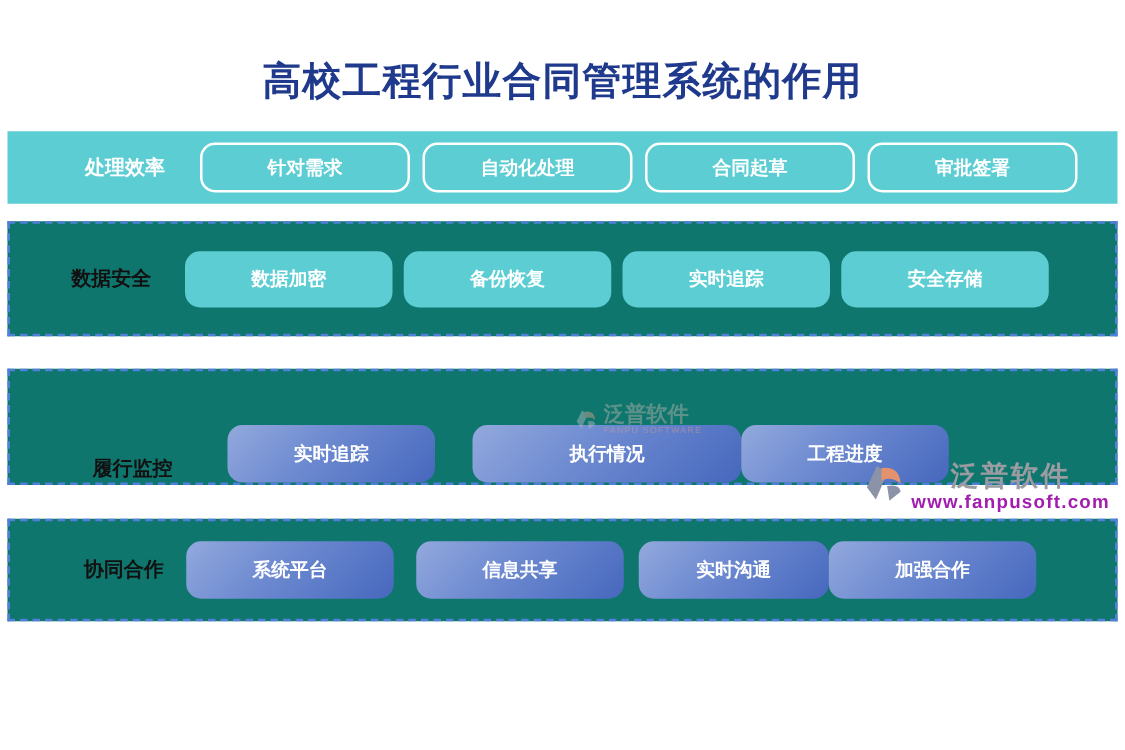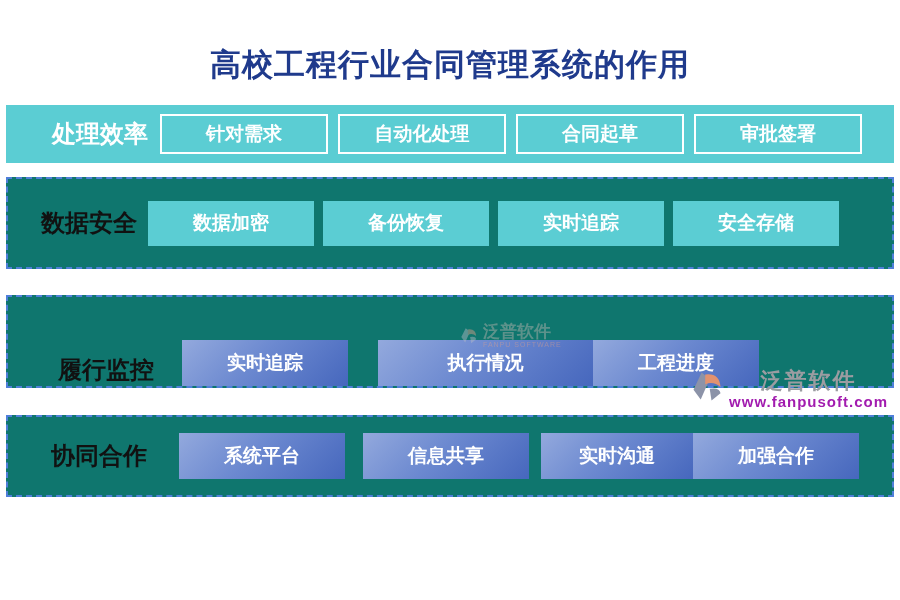--- a/index.html
+++ b/index.html
@@ -8,59 +8,59 @@
 
   .title {
     position:absolute; top:44px; left:0; width:100%;
     text-align:center; font-family:"Liberation Serif", serif;
     font-size:31px; font-weight:bold; color:#1f3a8c; letter-spacing:1px;
   }
 
   .row { position:absolute; left:6px; width:888px; display:flex; align-items:center; }
 
   .row-label {
-    font-size:24px; font-weight:bold; color:#111111;
+    font-size:16px; font-weight:bold; color:#111111;
     white-space:nowrap; width:100px; text-align:center; flex:0 0 auto;
   }
 
   
   .row1 { top:105px; height:58px; background:#5bcdd3; padding-left:44px; }
   .row1 .row-label { color:#ffffff; }
   .row1 .btn {
     border:2px solid #ffffff; color:#ffffff; background:transparent;
     width:168px; height:40px; margin-left:10px;
   }
   .row1 .btn:first-of-type { margin-left:38px; }
 
   
   .row-dashed { border:2px dashed #4f7fd9; background:#0f766e; }
   .row2 { top:177px; height:92px; padding-left:31px; }
   .row3 { top:295px; height:93px; padding-left:48px;align-items:flex-end; }
   .row4 { top:415px; height:82px; padding-left:41px;align-items:center; }
 
   .btn {
     display:flex; align-items:center; justify-content:center;
-    font-size:19px; font-weight:bold; color:#ffffff;
-    flex:0 0 auto; text-align:center;
+    font-size:15px; font-weight:bold; color:#ffffff;
+    flex:0 0 auto; text-align:center;border-radius:12px;
   }
 
   
   .row2 .btn { background:#5bcdd3; width:166px; height:45px; margin-left:9px; }
   .row2 .btn:first-of-type { margin-left:46px; }
 
   
   .btn-blue { background:linear-gradient(135deg,#93a9dd 0%,#6c89d0 45%,#4667bd 100%); }
   .row3 .btn { width:166px; height:46px; }
   .row3 .btn:nth-of-type(1) { margin-left:32px; }
   .row3 .btn:nth-of-type(2) { margin-left:26px; }
   .row3 .btn:nth-of-type(3) { margin-left:30px; width:215px; }
 
   .row4 .btn { width:166px; height:46px; }
   .row4 .btn:nth-of-type(1) { margin-left:22px; }
-  .row4 .btn:nth-of-type(2) { margin-left:30px; }
+  .row4 .btn:nth-of-type(2) { }
   .row4 .btn:nth-of-type(3) { margin-left:18px; }
   .row4 .btn:nth-of-type(4) { margin-left:12px; width:152px; }
 
   
   .watermark {
     position:absolute; left:458px; top:323px; z-index:5;
     display:flex; align-items:flex-start; opacity:0.45; pointer-events:none;
   }
   .watermark .wm-icon { width:22px; height:22px; margin-right:3px; margin-top:2px; }
   .watermark .wm-name { font-size:17px; font-weight:bold; color:#bdb5ae; line-height:18px; }

